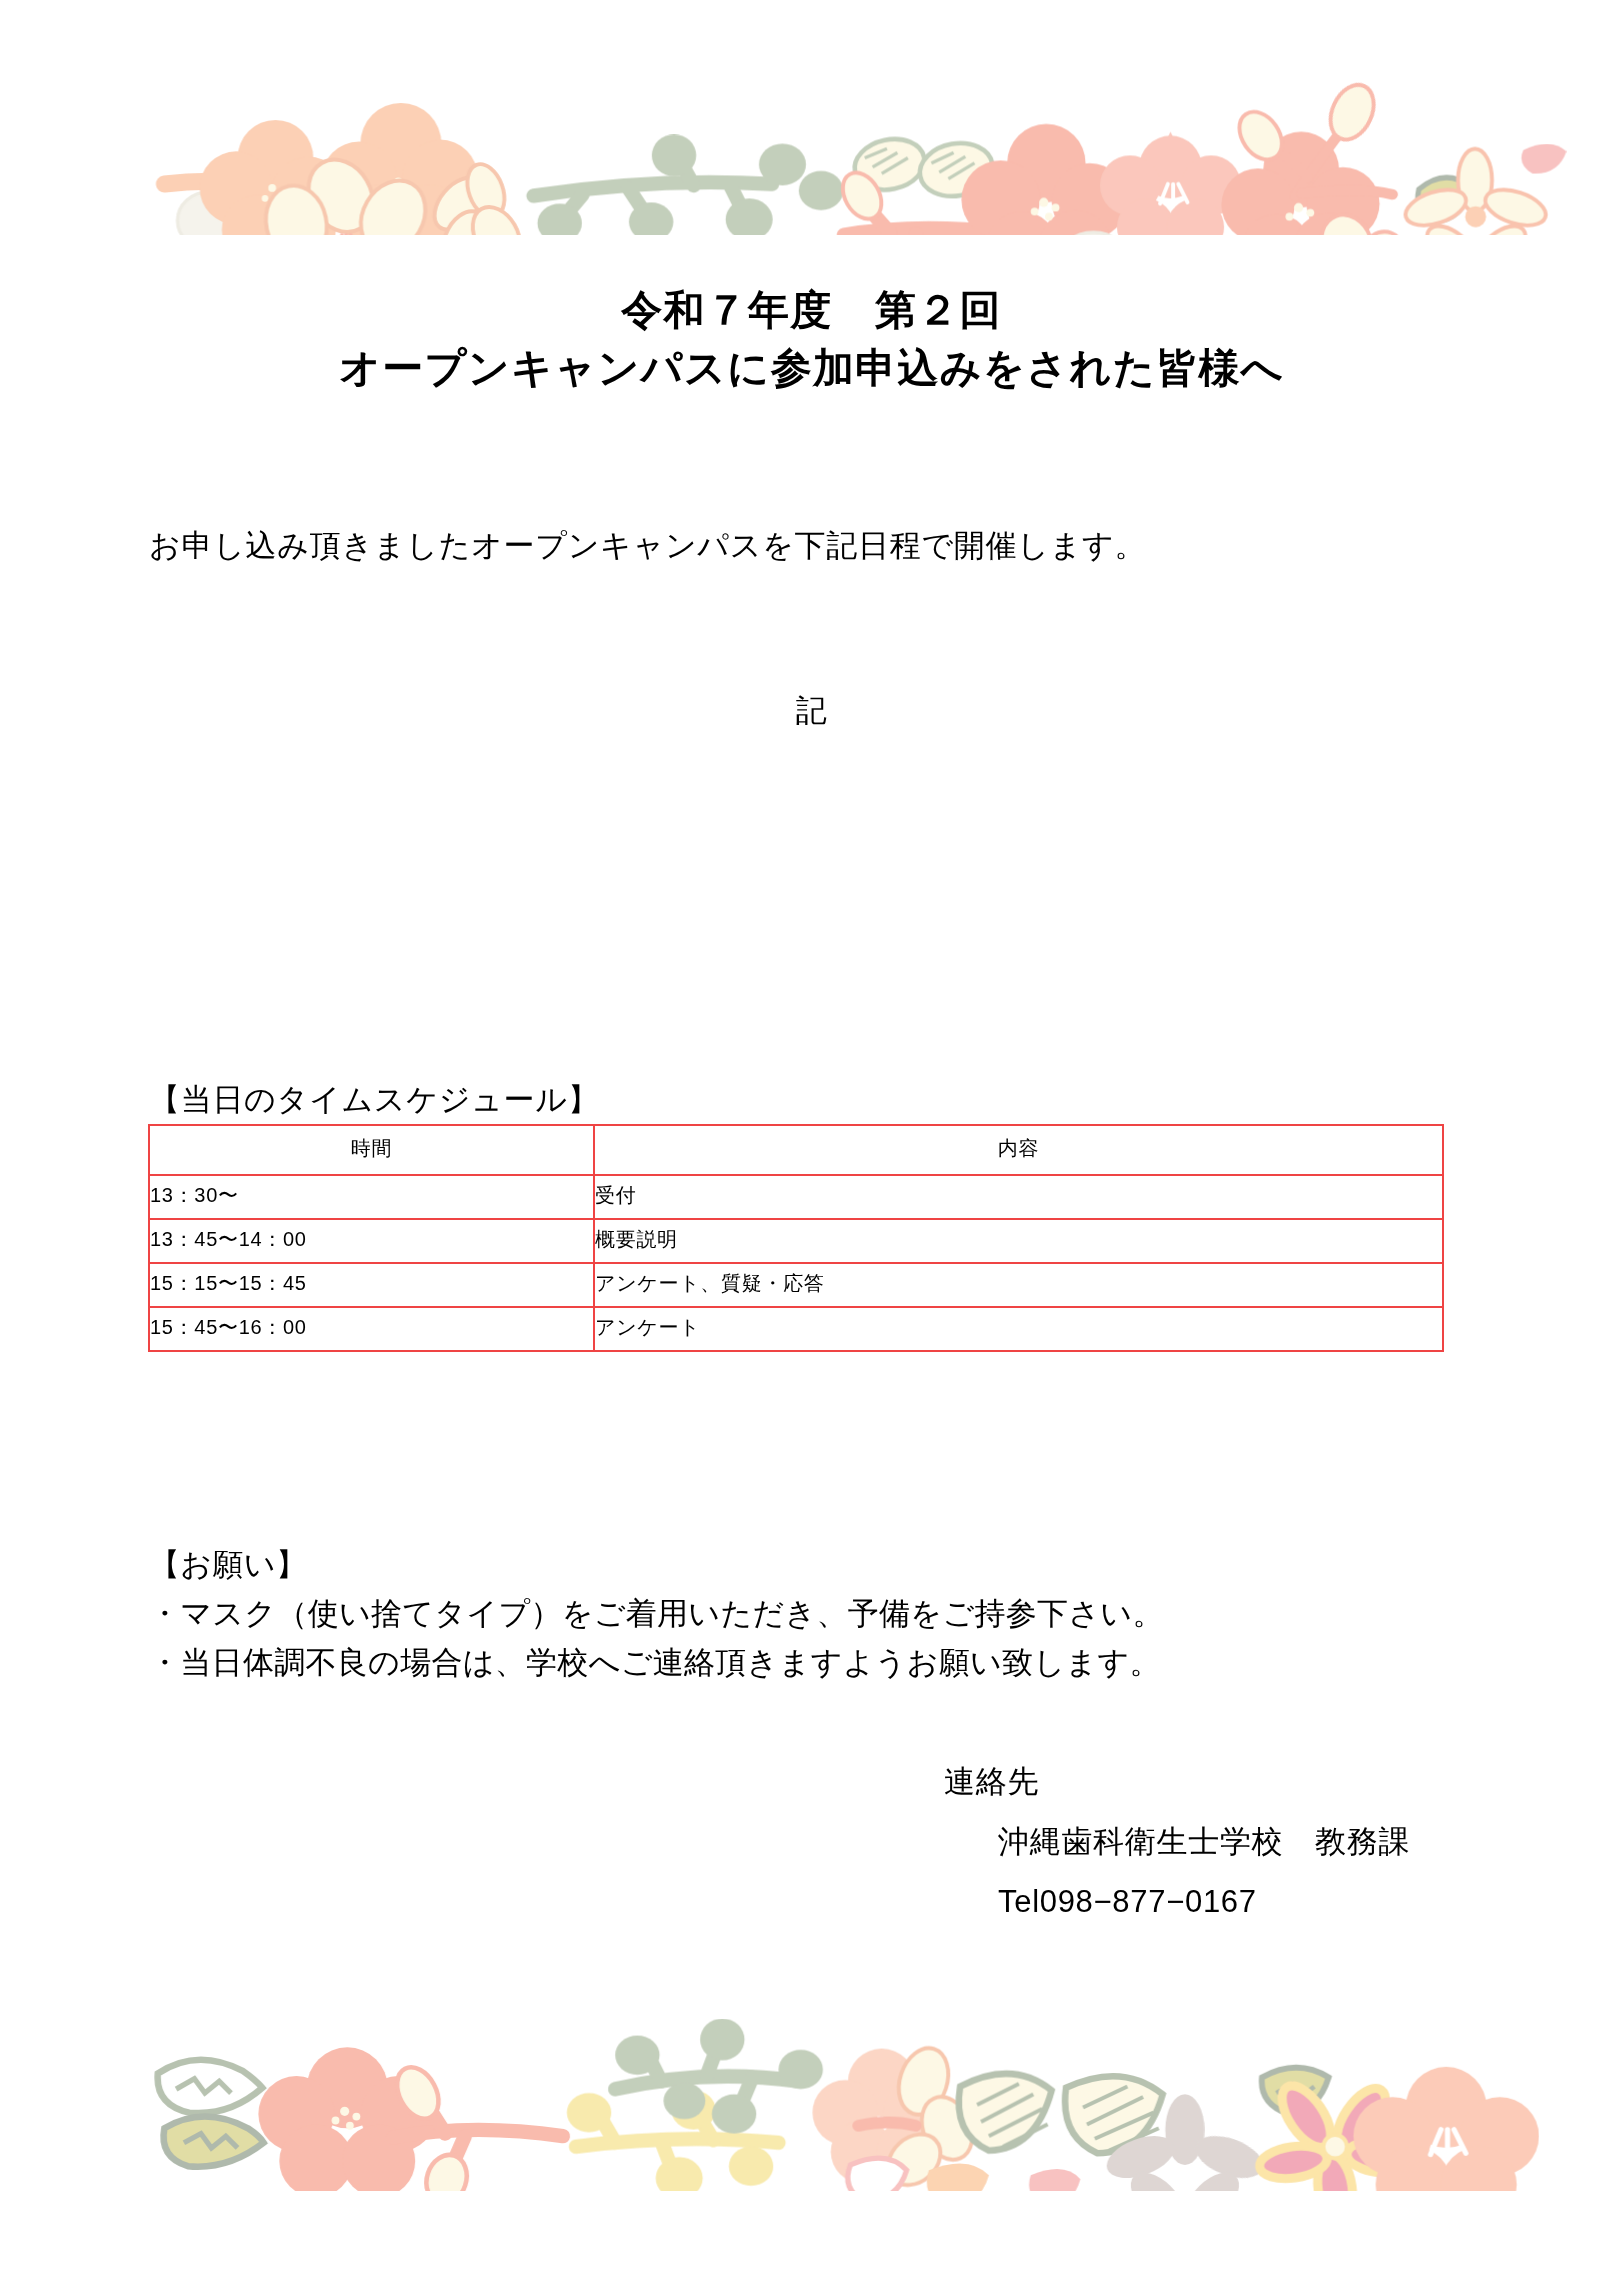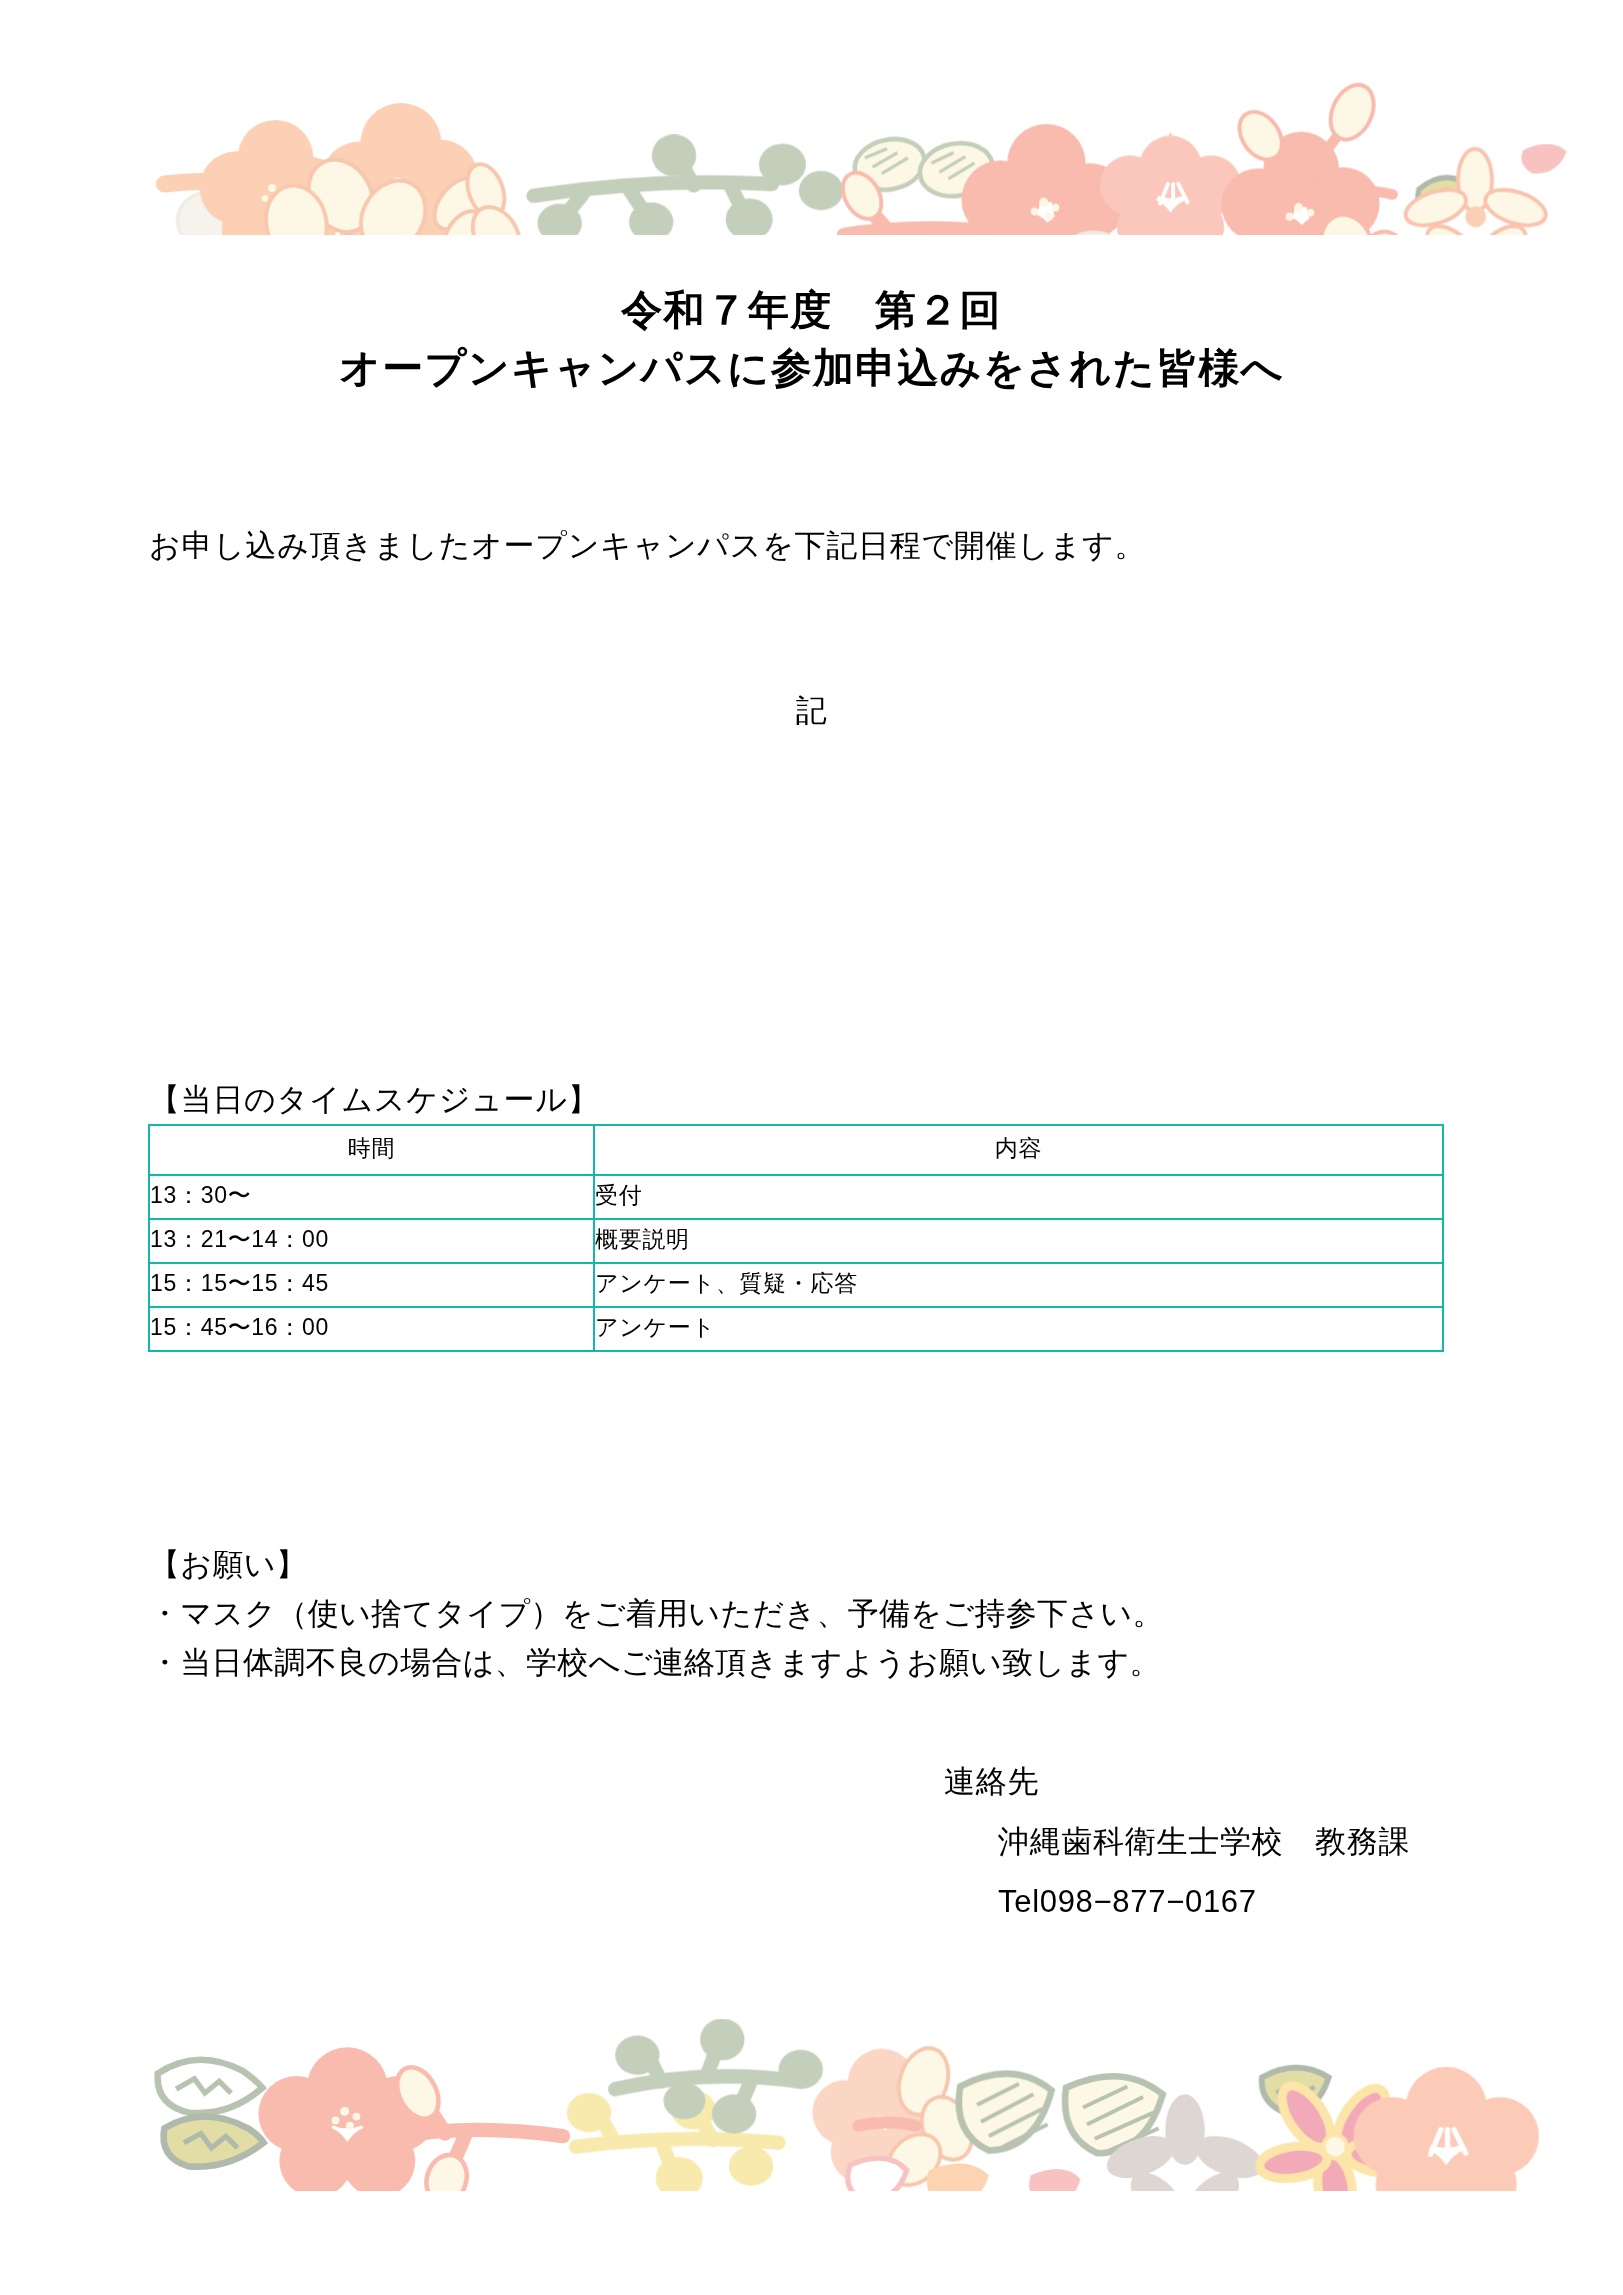--- a/index.html
+++ b/index.html
@@ -86,22 +86,22 @@
   }
   .sched-table {
     position: absolute;
     top: 1124px;
     left: 148px;
     width: 1294px;
     border-collapse: collapse;
     table-layout: fixed;
   }
   .sched-table td, .sched-table th {
-    border: 2px solid #14b8a6;
-    font-size: 23px;
+    border: 2px solid #ef4444;
+    font-size: 20px;
     font-weight: normal;
     height: 44px;
     padding: 1.3px 0 5.2px 0;
     letter-spacing: 0.7px;
     vertical-align: middle;
   }
   .sched-table th { text-align: center; height: 50px; }
   .col-time { width: 445px; }
   .col-body { width: 849px; }
   .cell-time { text-align: left; padding-left: 14.4px; }
@@ -332,21 +332,21 @@
         <th>時間</th>
         <th>内容</th>
       </tr>
     </thead>
     <tbody>
       <tr>
         <td class="cell-time">13：30〜</td>
         <td class="cell-body">受付</td>
       </tr>
       <tr>
-        <td class="cell-time">13：21〜14：00</td>
+        <td class="cell-time">13：45〜14：00</td>
         <td class="cell-body">概要説明</td>
       </tr>
       <tr>
         <td class="cell-time">15：15〜15：45</td>
         <td class="cell-body">アンケート、質疑・応答</td>
       </tr>
       <tr>
         <td class="cell-time">15：45〜16：00</td>
         <td class="cell-body">アンケート</td>
       </tr>

